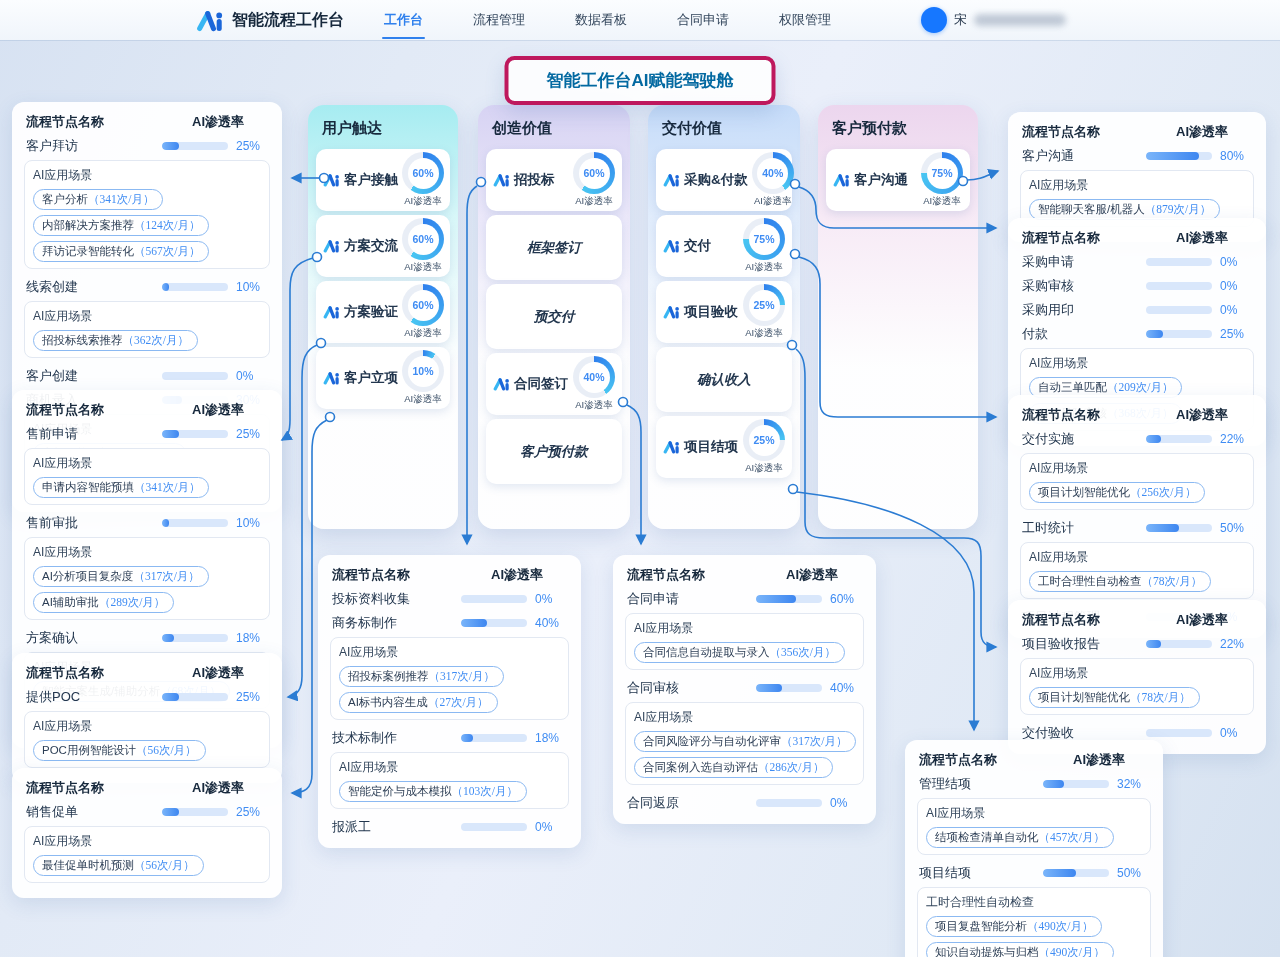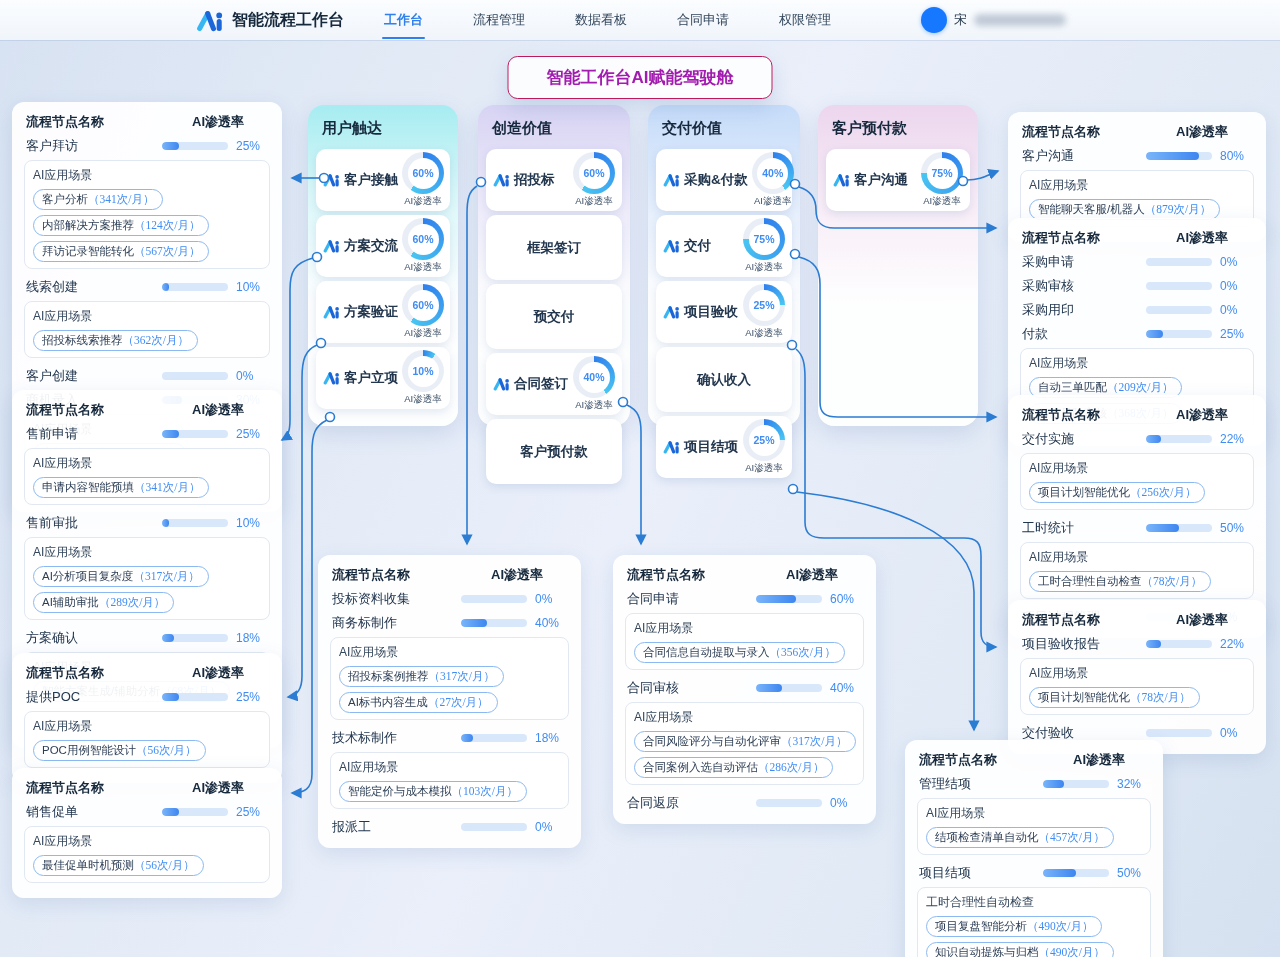--- a/index.html
+++ b/index.html
@@ -16,22 +16,22 @@
   .nav{display:flex;margin-left:26px;gap:22px;}
   .nav-item{padding:11px 14px;font-size:13px;color:#33465c;cursor:pointer;position:relative;}
   .nav-item.active{color:#2f80ed;font-weight:700;}
   .nav-item.active::after{content:"";position:absolute;left:12px;right:12px;bottom:1px;height:2px;background:#2f80ed;border-radius:1px;}
   .user{margin-left:auto;margin-right:214px;display:flex;align-items:center;gap:7px;}
   .avatar{width:26px;height:26px;border-radius:50%;background:#1677ff;box-shadow:0 1px 4px rgba(22,119,255,.4);}
   .uname{font-size:13px;color:#2a3b50;}
   .ublur{width:92px;height:12px;border-radius:6px;background:#a9b5c6;filter:blur(3px);opacity:.7;}
   
   .banner{position:absolute;left:50%;top:56px;transform:translateX(-50%);z-index:9;
-    background:rgba(255,255,255,.85);border:1px solid #be185d;border-radius:10px;
-    padding:9px 38px;font-size:17px;font-weight:700;color:#a21caf;
+    background:rgba(255,255,255,.85);border:4px solid #be185d;border-radius:10px;
+    padding:9px 38px;font-size:17px;font-weight:700;color:#0369a1;
     box-shadow:0 8px 20px rgba(80,120,180,.20);}
   
   .panel{position:absolute;background:rgba(255,255,255,.93);border-radius:12px;z-index:2;
     box-shadow:0 6px 20px rgba(50,95,165,.13);padding:9px 12px 9px;box-sizing:border-box;}
   .phead{display:flex;align-items:center;font-size:13px;font-weight:700;color:#17293d;padding:2px 2px 3px;}
   .phead .h2{margin-left:auto;margin-right:24px;}
   .rowline{display:flex;align-items:center;padding:3px 2px;}
   .rname{flex:1;font-size:13px;color:#22364e;}
   .btrack{width:66px;height:8px;border-radius:4px;background:#d9e7fb;overflow:hidden;margin-right:8px;flex:none;}
   .bfill{display:block;height:100%;border-radius:4px;background:linear-gradient(90deg,#7ab5fa,#3d86f0);}
@@ -47,31 +47,31 @@
   #card-left3{left:12px;top:653px;width:270px;}
   #card-left4{left:12px;top:768px;width:270px;}
   #card-bottomA{left:318px;top:555px;width:263px;}
   #card-bottomB{left:613px;top:555px;width:263px;}
   #card-right1{left:1008px;top:112px;width:258px;}
   #card-right2{left:1008px;top:218px;width:258px;}
   #card-right3{left:1008px;top:395px;width:258px;}
   #card-right4{left:1008px;top:600px;width:258px;}
   #card-bottomR{left:905px;top:740px;width:258px;}
   
-  .stage{position:absolute;top:105px;height:321px;border-radius:16px;z-index:1;
+  .stage{position:absolute;top:105px;height:424px;border-radius:16px;z-index:1;
     box-shadow:0 8px 22px rgba(60,100,170,.16);padding:12px 8px;box-sizing:border-box;}
   #stage-0{left:308px;width:150px;background:linear-gradient(180deg,#a6ecf1,#dbf8f9 28%,rgba(255,255,255,.95) 62%);}
   #stage-1{left:478px;width:152px;background:linear-gradient(180deg,#d7d3f3,#ece9fa 28%,rgba(255,255,255,.95) 62%);}
   #stage-2{left:648px;width:152px;background:linear-gradient(180deg,#c6dcf9,#e2edfc 28%,rgba(255,255,255,.95) 62%);}
   #stage-3{left:818px;width:160px;background:linear-gradient(180deg,#ecd6ee,#f7ebf6 28%,rgba(255,255,255,.95) 62%);}
   .stage-title{font-size:15px;font-weight:700;color:#17293d;padding:2px 6px 11px;}
   .snodes{display:flex;flex-direction:column;gap:4px;}
   .node{background:#fff;border-radius:10px;box-shadow:0 3px 10px rgba(60,100,170,.15);height:62px;
     display:flex;align-items:center;padding:0 7px;gap:4px;box-sizing:border-box;cursor:pointer;}
-  .node.plain{justify-content:center;height:65px;}
+  .node.plain{justify-content:center;height:65px;font-style:italic;}
   .nicon{display:flex;flex:none;}
   .nname{font-size:13.5px;font-weight:600;color:#22364e;white-space:nowrap;}
   .gwrap{margin-left:auto;display:flex;flex-direction:column;align-items:center;gap:1px;flex:none;}
   .gauge{width:42px;height:42px;border-radius:50%;display:flex;align-items:center;justify-content:center;}
   .gin{width:31px;height:31px;border-radius:50%;background:#fff;display:flex;align-items:center;justify-content:center;
     font-size:10.5px;font-weight:700;color:#3f8cf3;}
   .glab{font-size:9.5px;color:#3c5068;}
   
   #flows{position:absolute;inset:0;z-index:4;pointer-events:none;}
 </style>

